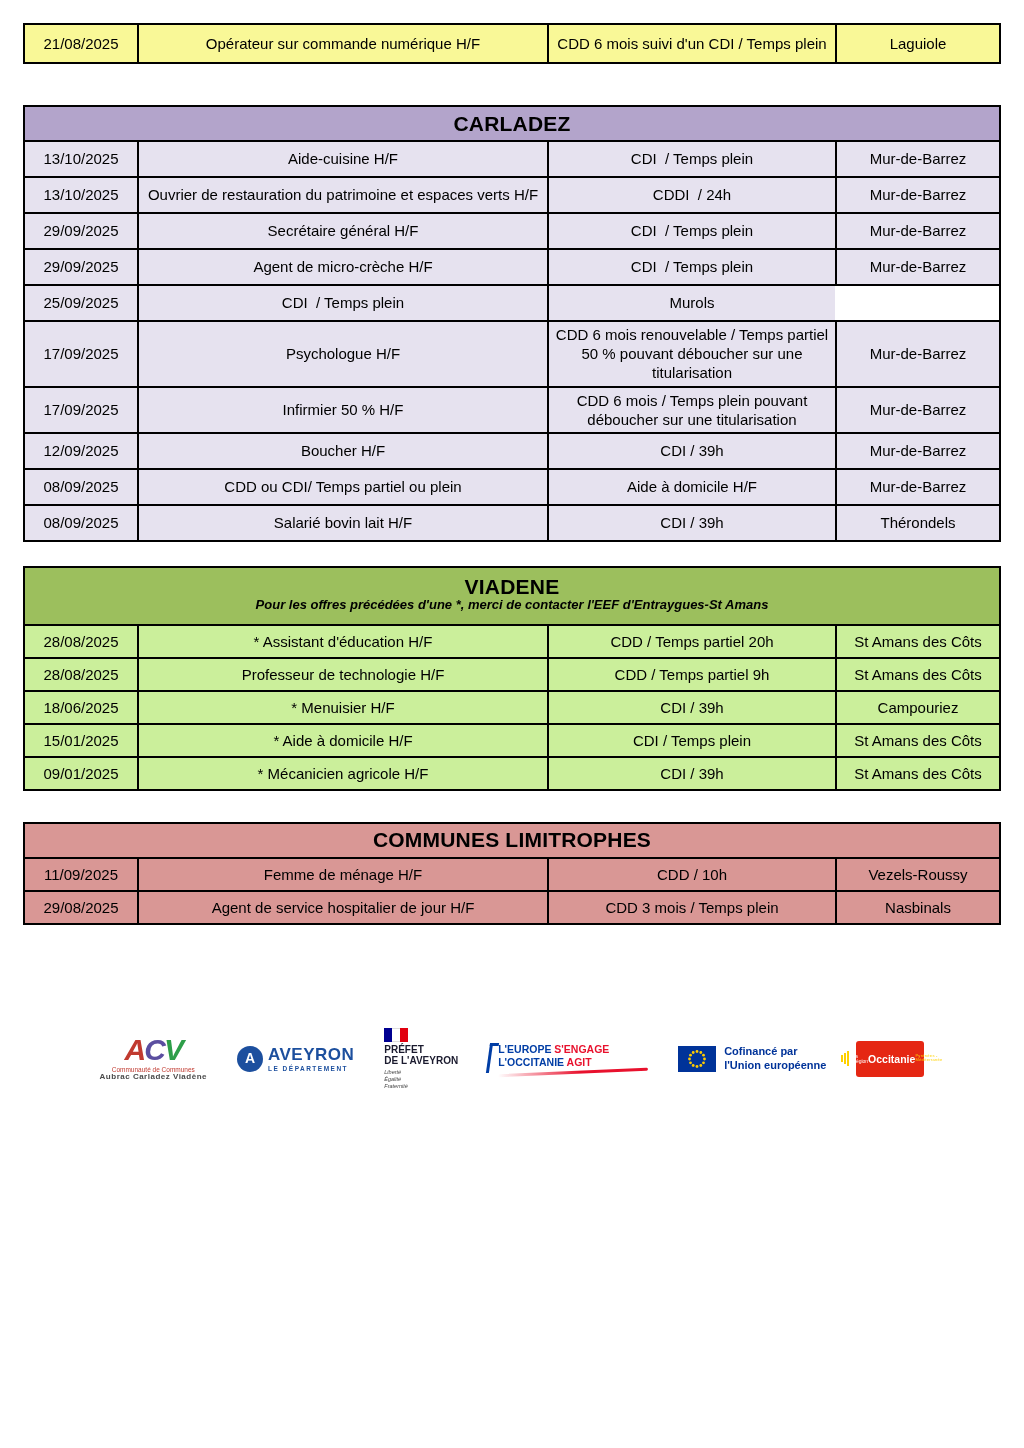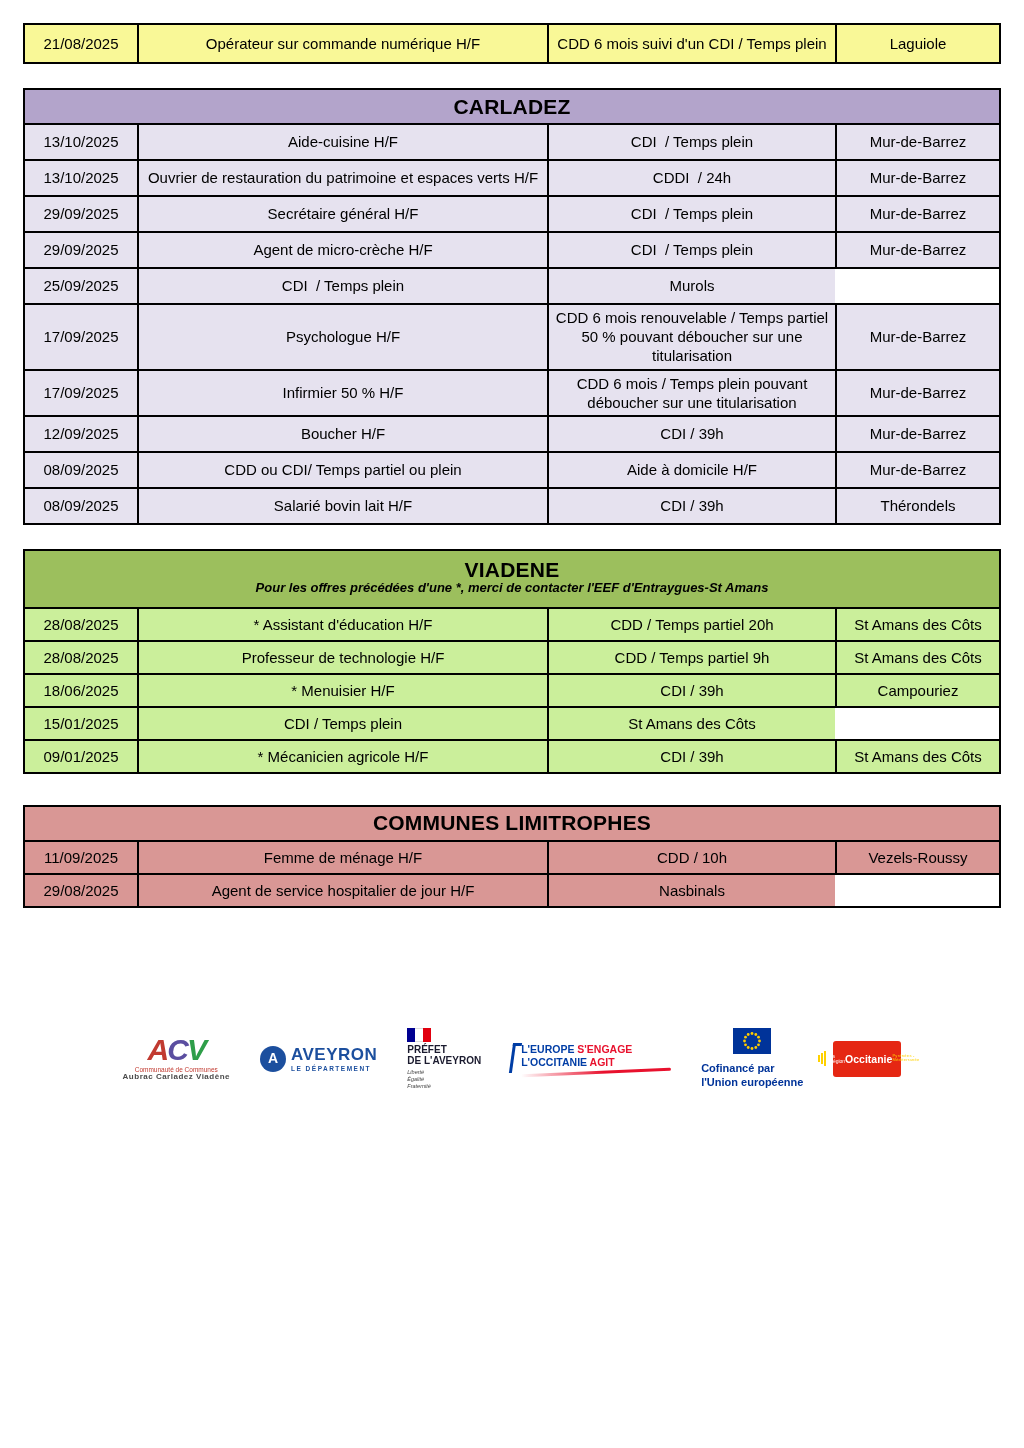--- a/index.html
+++ b/index.html
@@ -15,21 +15,21 @@
   
   .standalone{margin-top:23px}
   .standalone .cell{background:#F9F897;min-height:37px}
   .standalone .c-con{padding:3px 2px}
   
   .sec-header{display:flex;flex-direction:column;align-items:center;justify-content:center;
               min-height:33px;font-weight:bold;font-size:21px;letter-spacing:.2px}
   .sec-note{font-size:13px;font-style:italic;font-weight:600;letter-spacing:0;
             padding-bottom:5px;margin-top:-2px}
   
-  .sec-carladez{margin-top:24px}
+  .sec-carladez{margin-top:41px}
   .sec-carladez .sec-header{background:#B3A4CB}
   .sec-carladez .cell{background:#E6E2EF}
   
   .sec-viadene{margin-top:24px}
   .sec-viadene .sec-header{background:#9CBF5D;min-height:56px}
   .sec-viadene .cell{background:#CBEF9B;min-height:31px}
   
   .sec-communes{margin-top:31px}
   .sec-communes .sec-header{background:#D99795}
   .sec-communes .cell{background:#D99795;min-height:31px}
@@ -57,21 +57,21 @@
   
   .logo-europe{align-items:flex-start;position:relative;padding-left:10px}
   .eu-bracket{position:absolute;left:0;top:0;width:9px;height:30px;border-left:3px solid #003DA5;
               border-top:3px solid #003DA5;transform:skewX(-8deg)}
   .ee-line{font-size:10.5px;font-weight:bold;line-height:1.2;white-space:nowrap}
   .ee-blue{color:#003DA5}.ee-red{color:#E8112D}
   .ee-swoosh{width:150px;height:3px;margin-top:3px;border-radius:2px;
              background:linear-gradient(to right,rgba(232,17,45,0) 0%,#E8112D 55%,#E8112D 100%);
              transform:rotate(-2.5deg)}
   
-  .logo-eu{flex-direction:column;gap:8px;align-items:center}
+  .logo-eu{flex-direction:row;gap:8px;align-items:center}
   .eu-text{font-size:11px;font-weight:bold;color:#003399;line-height:1.25;white-space:nowrap}
   
   .occ-box{width:68px;height:36px;background:#E52713;border-radius:3px;display:flex;
            align-items:center;justify-content:center;gap:3px;padding:2px}
   .occ-bars{display:flex;align-items:center;gap:1px}
   .occ-bars i{display:block;width:2px;background:#FFD100}
   .occ-text{display:flex;flex-direction:row;align-items:flex-start;line-height:1}
   .occ-region{font-size:5px;color:#fff}
   .occ-name{font-size:10.5px;font-weight:bold;color:#fff}
   .occ-sub{font-size:4px;color:#FFD100;letter-spacing:.3px}
@@ -173,20 +173,21 @@
       <div class="cell c-loc">St Amans des Côts</div>
     </div>
     <div class="row">
       <div class="cell c-date">18/06/2025</div>
       <div class="cell c-pos">* Menuisier H/F</div>
       <div class="cell c-con">CDI / 39h</div>
       <div class="cell c-loc">Campouriez</div>
     </div>
     <div class="row">
       <div class="cell c-date">15/01/2025</div>
+      <div class="cell c-pos">* Aide à domicile H/F</div>
       <div class="cell c-con">CDI / Temps plein</div>
       <div class="cell c-loc">St Amans des Côts</div>
     </div>
     <div class="row">
       <div class="cell c-date">09/01/2025</div>
       <div class="cell c-pos">* Mécanicien agricole H/F</div>
       <div class="cell c-con">CDI / 39h</div>
       <div class="cell c-loc">St Amans des Côts</div>
     </div>
   </div>
@@ -197,20 +198,21 @@
     </div>
     <div class="row">
       <div class="cell c-date">11/09/2025</div>
       <div class="cell c-pos">Femme de ménage H/F</div>
       <div class="cell c-con">CDD / 10h</div>
       <div class="cell c-loc">Vezels-Roussy</div>
     </div>
     <div class="row">
       <div class="cell c-date">29/08/2025</div>
       <div class="cell c-pos">Agent de service hospitalier de jour H/F</div>
+      <div class="cell c-con">CDD 3 mois / Temps plein</div>
       <div class="cell c-loc">Nasbinals</div>
     </div>
   </div>
 
   <div class="footer">
 
     <div class="logo">
       <div class="acv-letters">
         <span class="acv-a">A</span><span class="acv-c">C</span><span class="acv-v">V</span>
       </div>

